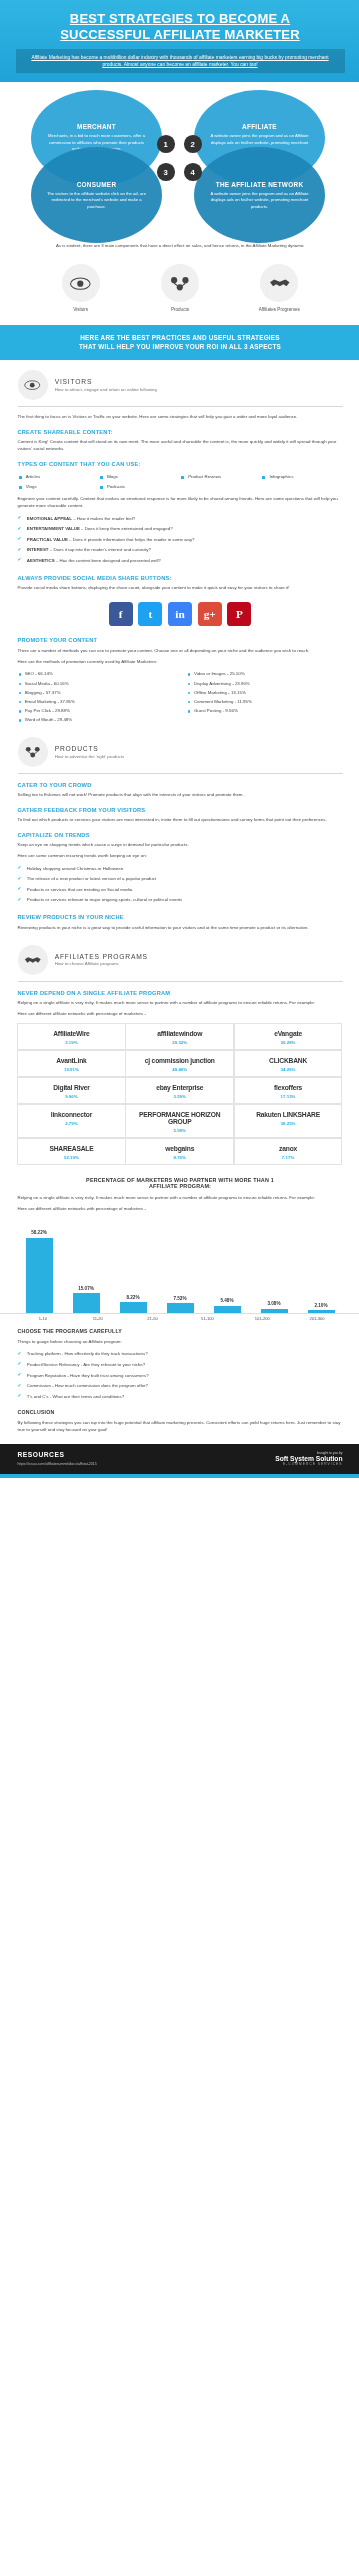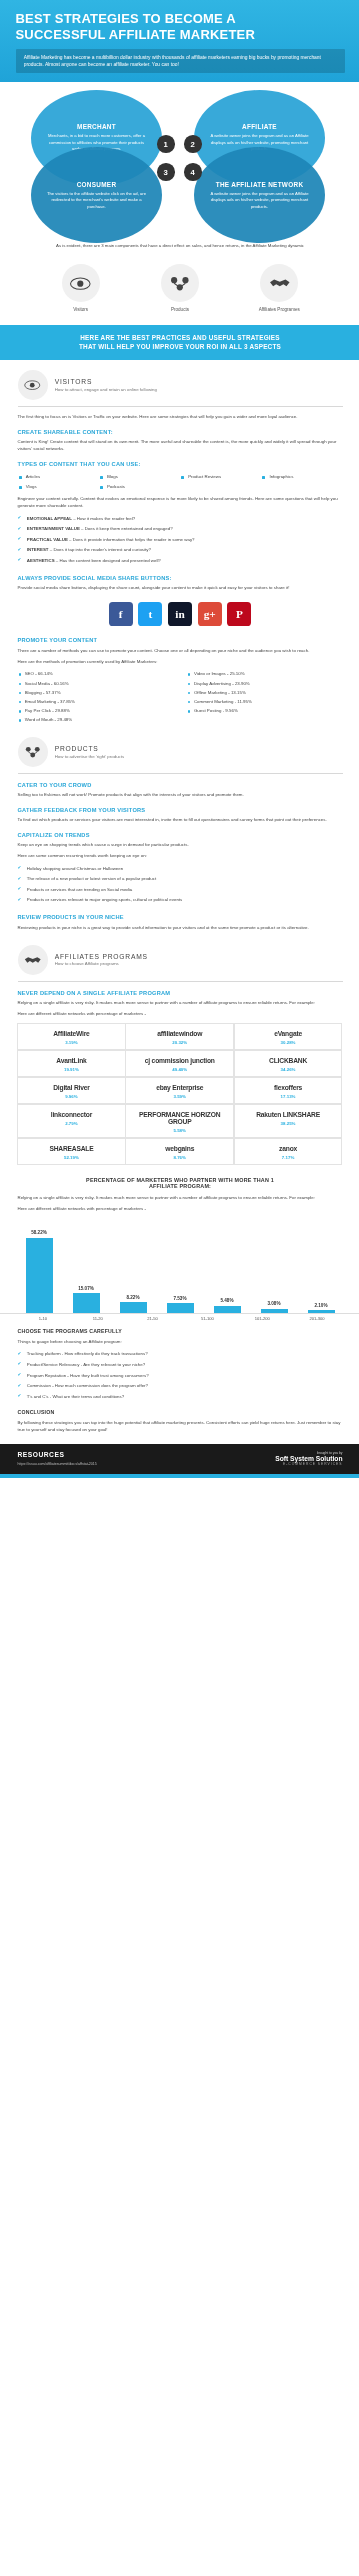--- a/index.html
+++ b/index.html
@@ -10,20 +10,22 @@
     color: #333;
   }
   .page { width: 360px; position: relative; overflow: hidden; }
 
   
   .header {
     background: #29b0e0;
     background: linear-gradient(180deg,#30b5e3 0%, #1fa3d8 100%);
     color: #fff;
     padding: 11.3px 15.5px 9.3px;
+    text-align: center;
+    text-decoration: underline;
   }
   .header h1 {
     font-size: 13px;
     line-height: 1.18;
     font-weight: bold;
     letter-spacing: 0.2px;
     text-transform: uppercase;
   }
   .header .sub {
     margin-top: 7.2px;
@@ -286,21 +288,21 @@
       <li><b>INTEREST</b> – <span>Does it tap into the reader's interest and curiosity?</span></li>
       <li><b>AESTHETICS</b> – <span>Has the content been designed and presented well?</span></li>
     </ul>
 
     <div class="sub-h">ALWAYS PROVIDE SOCIAL MEDIA SHARE BUTTONS:</div>
     <div class="p">Provide social media share buttons, displaying the share count, alongside your content to make it quick and easy for your visitors to share it!</div>
 
     <div class="social-row">
       <div class="sicon" style="background:#3b5998">f</div>
       <div class="sicon" style="background:#1da1f2">t</div>
-      <div class="sicon" style="background:#0f172a">in</div>
+      <div class="sicon" style="background:#3b82f6">in</div>
       <div class="sicon" style="background:#dd4b39">g+</div>
       <div class="sicon" style="background:#bd081c">P</div>
     </div>
 
     <div class="sub-h">PROMOTE YOUR CONTENT</div>
     <div class="p">There are a number of methods you can use to promote your content. Choose one or all depending on your niche and the audience you wish to reach.</div>
     <div class="p">Here are the methods of promotion currently used by Affiliate Marketers:</div>
 
     <div class="stats">
       <ul>

